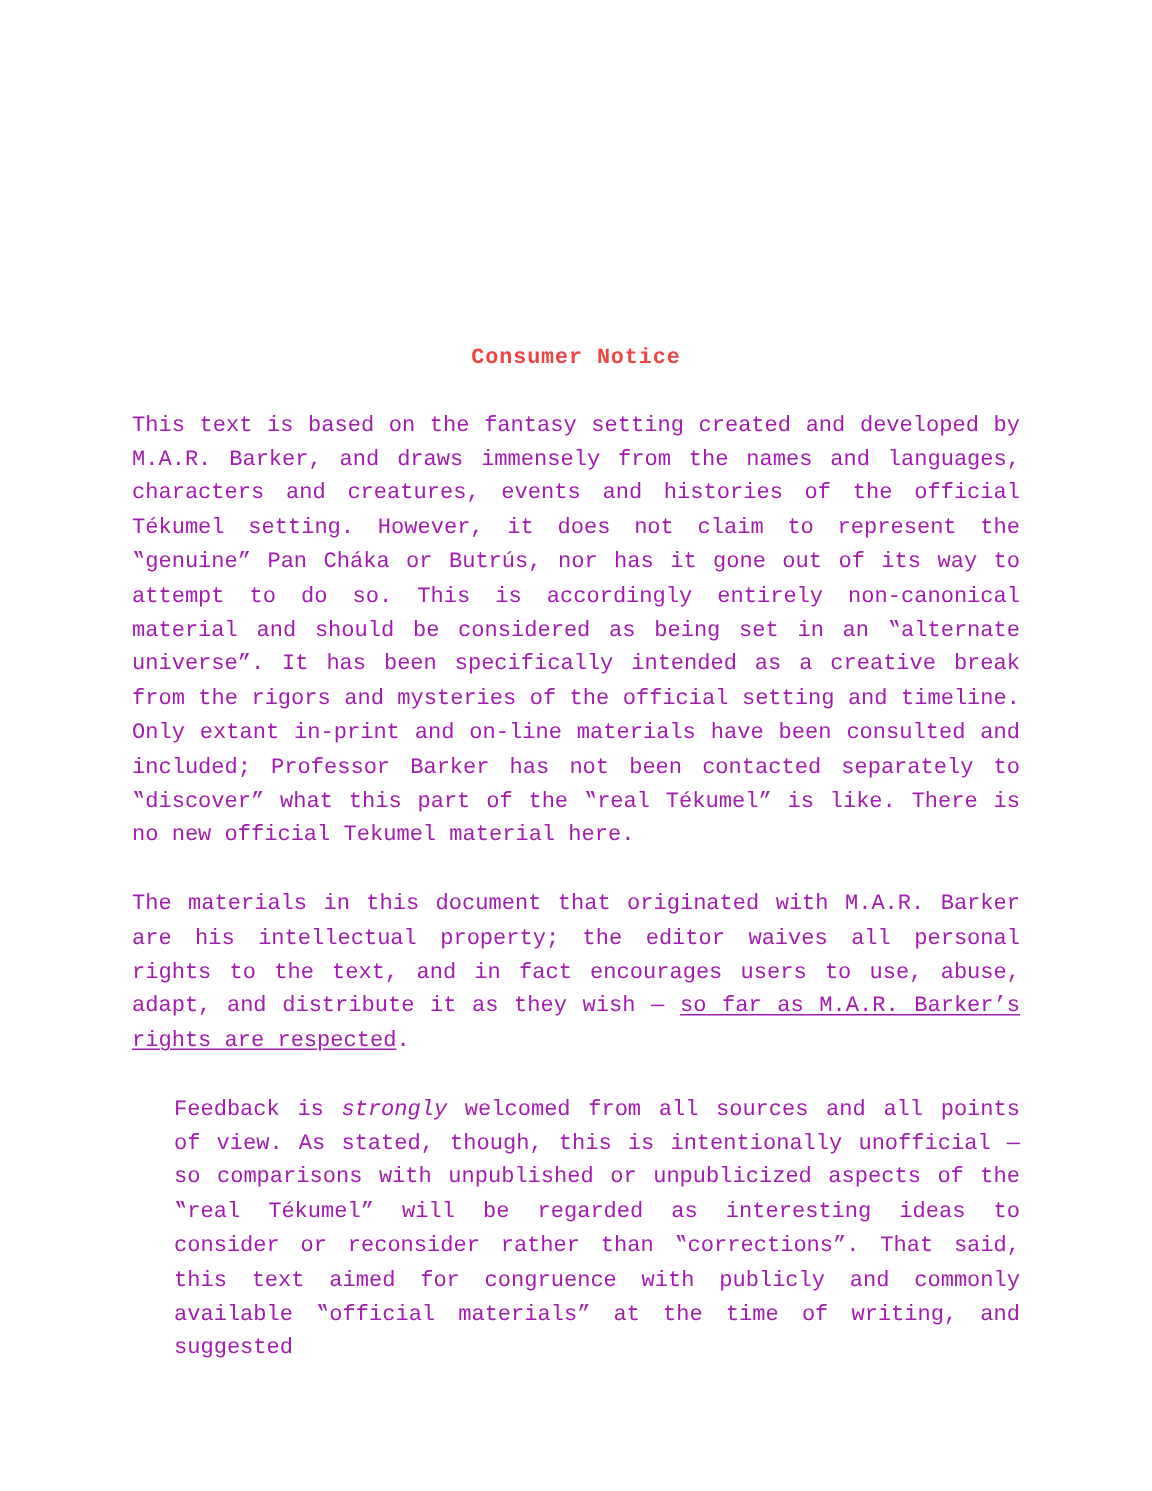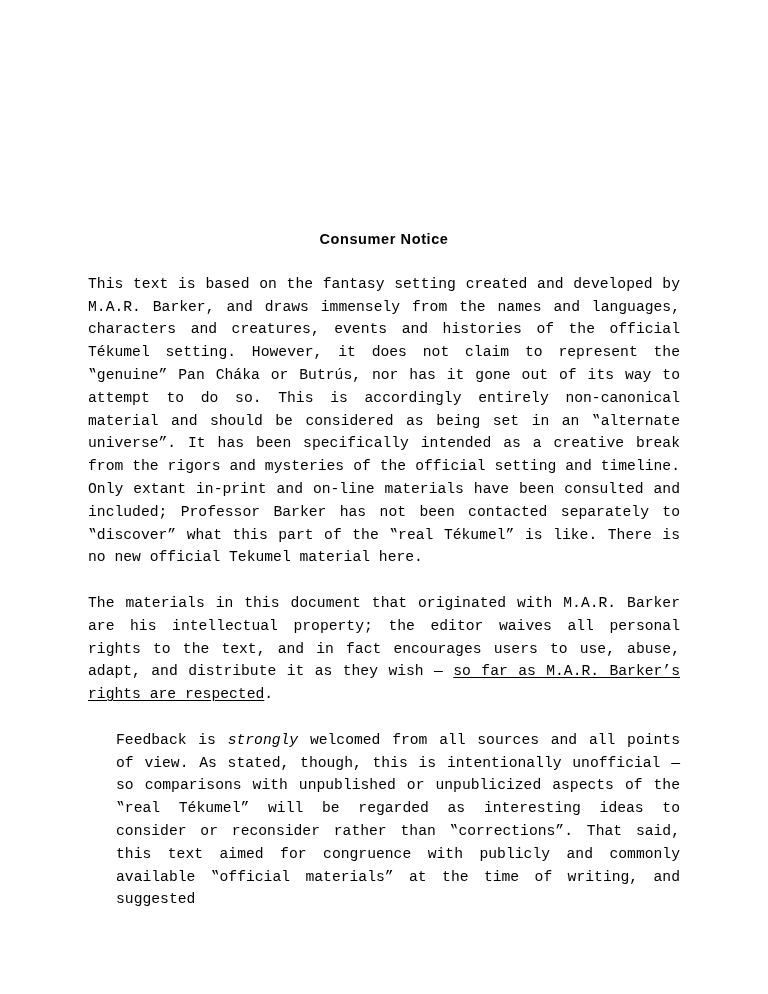--- a/index.html
+++ b/index.html
@@ -18,36 +18,36 @@
     font-family: "Liberation Mono", "DejaVu Sans Mono", monospace;
     color: #1c1c1c;
   }
   .content {
     position: absolute;
     left: 88px;
     top: 228px;
     width: 592px;
   }
   .doc-heading {
-    font-family: Liberation Sans, sans-serif;
+    font-family: Liberation Mono, monospace;
     font-size: 14.5px;
     font-weight: bold;
     text-align: center;
     letter-spacing: 0.6px;
     line-height: 22.8px;
     margin: 0 0 22px 0;
-    color: #000000;
+    color: #ef4444;
   }
   .para {
     font-size: 14.7px;
     line-height: 22.8px;
     text-align: justify;
     text-justify: inter-word;
     margin: 0 0 22.8px 0;
-    color: #000000;
+    color: #a21caf;
     -webkit-font-smoothing: antialiased;
   }
   .para:last-child {
     margin-bottom: 0;
     margin-left: 28px;
   }
   .para em {
     font-style: italic;
   }
   .para u {

